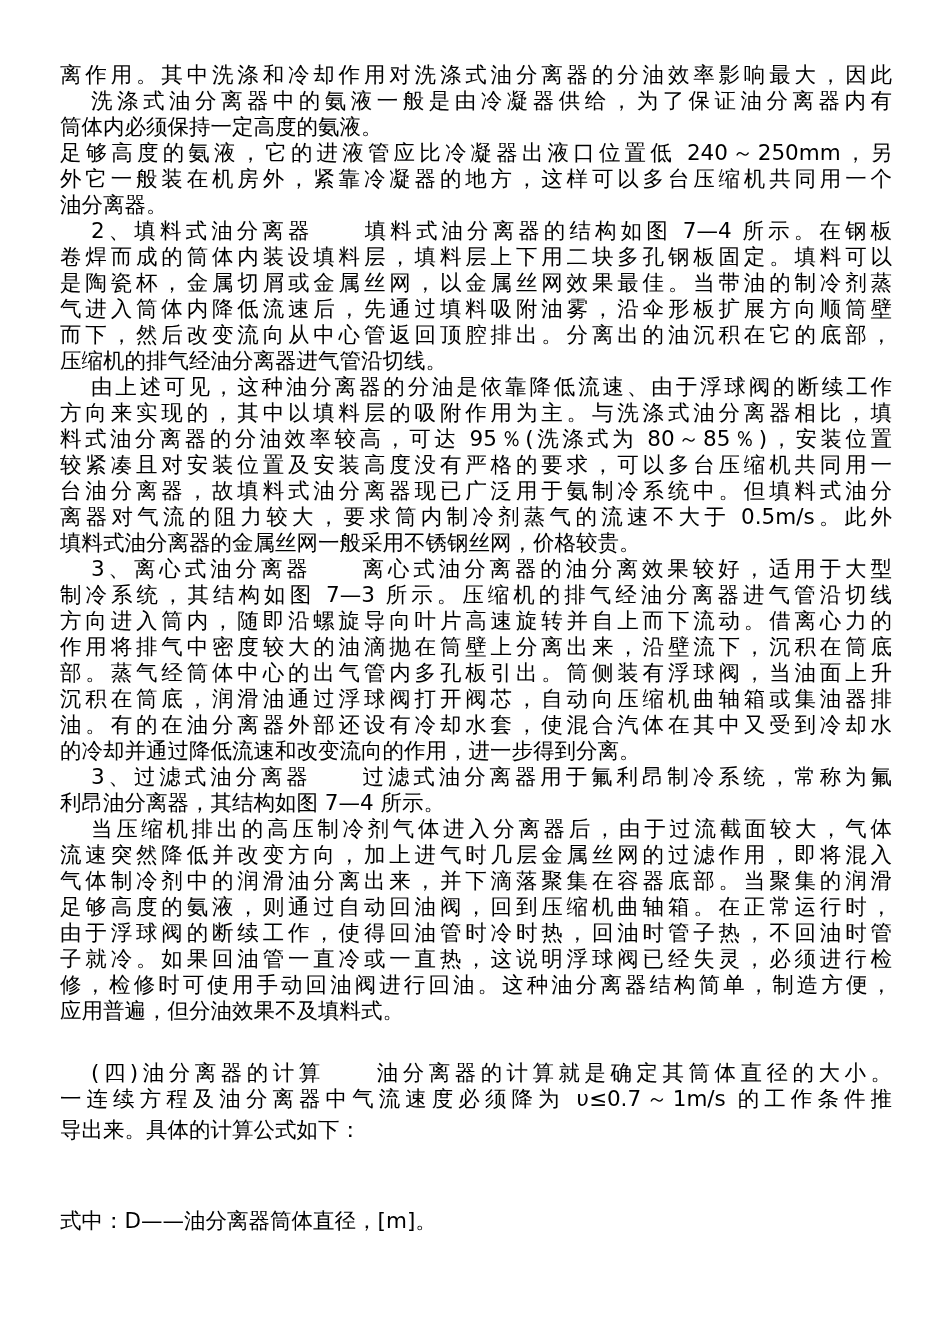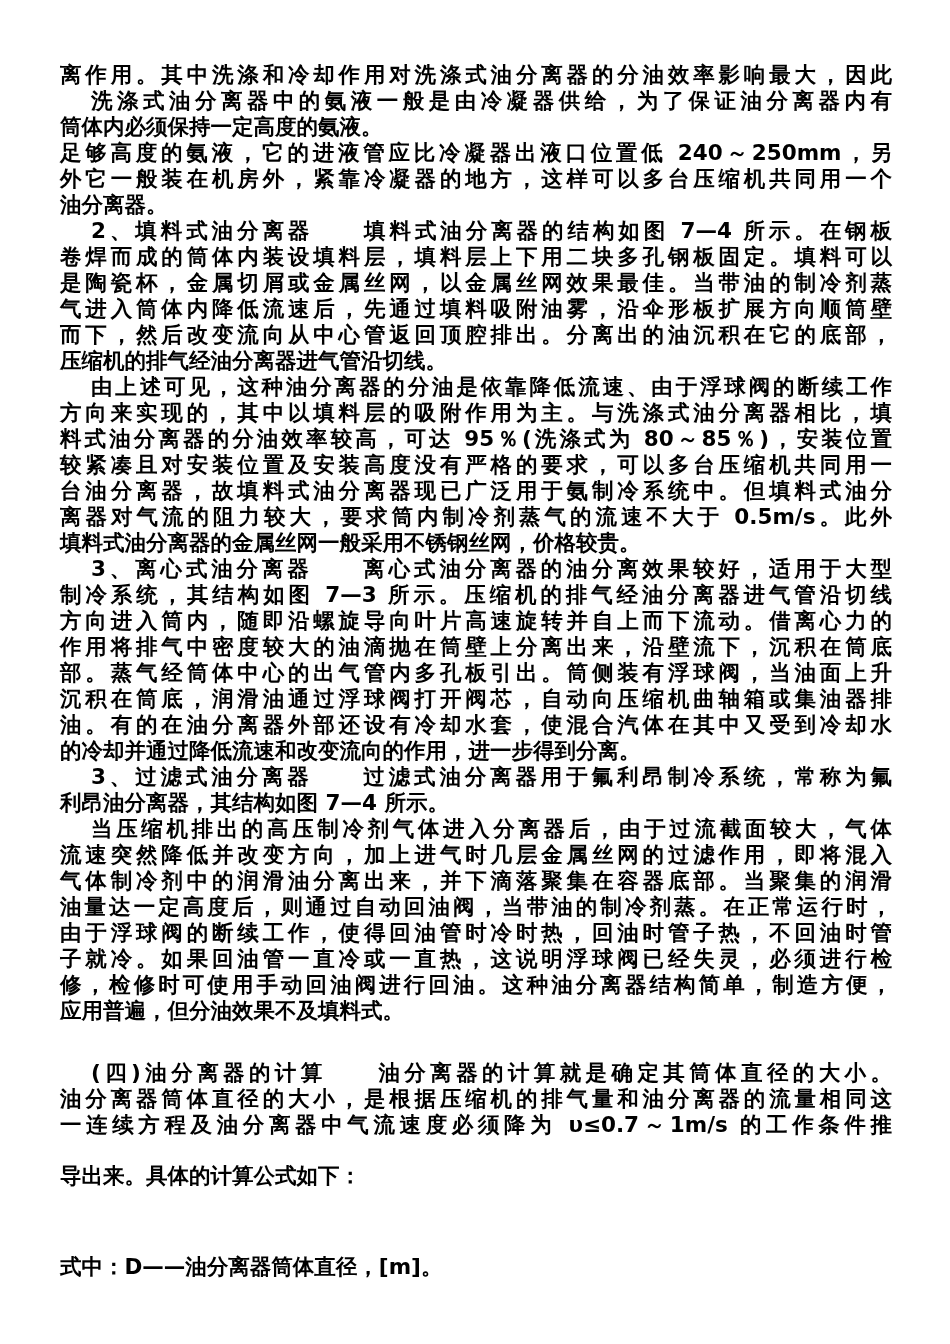--- a/index.html
+++ b/index.html
@@ -8,27 +8,26 @@
   .line {
     font-family: "DejaVu Sans", sans-serif;
     font-size: 21.5px;
     line-height: 26px;
     height: 26px;
     color: #000000;
     white-space: nowrap;
     text-align: justify;
     text-align-last: justify;
     overflow: visible;
-    font-weight: bold;
   }
   .line.last { text-align-last: left; }
   .indent { padding-left: 31px; }
   .gap-small { height: 36px; }
   .gap-big { height: 60px; }
-  .line.tall { height: 36px; line-height: 36px; margin-top: 20px; }
+  .line.tall { height: 36px; line-height: 36px; }
 </style>
 </head>
 <body>
 
 <div class="page">
 
   <div class="line">离作用。其中洗涤和冷却作用对洗涤式油分离器的分油效率影响最大，因此</div>
   <div class="line indent">洗涤式油分离器中的氨液一般是由冷凝器供给，为了保证油分离器内有</div>
 
   <div class="line last">筒体内必须保持一定高度的氨液。</div>
@@ -59,30 +58,29 @@
   <div class="line">沉积在筒底，润滑油通过浮球阀打开阀芯，自动向压缩机曲轴箱或集油器排</div>
   <div class="line">油。有的在油分离器外部还设有冷却水套，使混合汽体在其中又受到冷却水</div>
   <div class="line last">的冷却并通过降低流速和改变流向的作用，进一步得到分离。</div>
 
   <div class="line indent">3、过滤式油分离器　　过滤式油分离器用于氟利昂制冷系统，常称为氟</div>
   <div class="line last">利昂油分离器，其结构如图 7—4 所示。</div>
 
   <div class="line indent">当压缩机排出的高压制冷剂气体进入分离器后，由于过流截面较大，气体</div>
   <div class="line">流速突然降低并改变方向，加上进气时几层金属丝网的过滤作用，即将混入</div>
   <div class="line">气体制冷剂中的润滑油分离出来，并下滴落聚集在容器底部。当聚集的润滑</div>
-  <div class="line">油量达一定高度后，则通过自动回油阀，当带油的制冷剂蒸。在正常运行时，</div>
+  <div class="line">足够高度的氨液，则通过自动回油阀，回到压缩机曲轴箱。在正常运行时，</div>
   <div class="line">由于浮球阀的断续工作，使得回油管时冷时热，回油时管子热，不回油时管</div>
   <div class="line">子就冷。如果回油管一直冷或一直热，这说明浮球阀已经失灵，必须进行检</div>
   <div class="line">修，检修时可使用手动回油阀进行回油。这种油分离器结构简单，制造方便，</div>
   <div class="line last">应用普遍，但分油效果不及填料式。</div>
 
   <div class="gap-small"></div>
 
   <div class="line indent">(四)油分离器的计算　　油分离器的计算就是确定其筒体直径的大小。</div>
-  <div class="line">油分离器筒体直径的大小，是根据压缩机的排气量和油分离器的流量相同这</div>
   <div class="line">一连续方程及油分离器中气流速度必须降为 υ≤0.7～1m/s 的工作条件推</div>
   <div class="line last tall">导出来。具体的计算公式如下：</div>
 
   <div class="gap-big"></div>
 
   <div class="line last">式中：D——油分离器筒体直径，[m]。</div>
 
 </div>
 
 </body></html>

